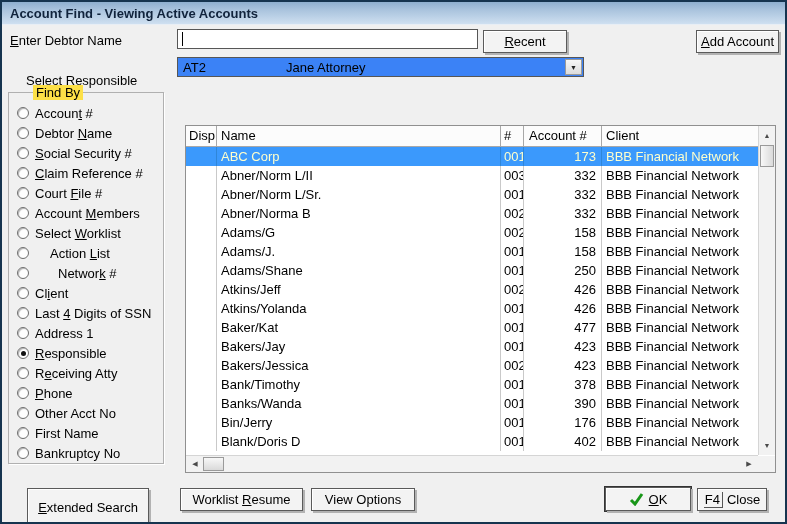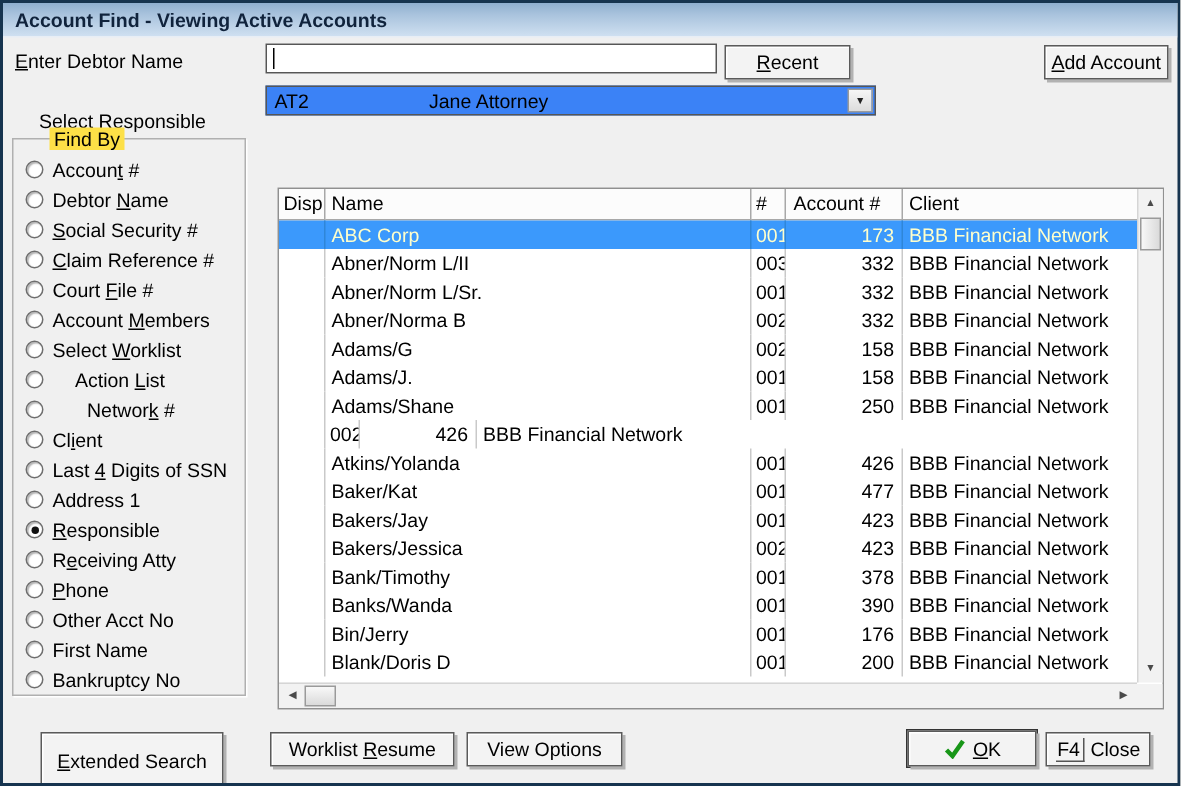--- a/index.html
+++ b/index.html
@@ -274,20 +274,21 @@
   </div>
         <div class="trow">
     <div class="td c-disp"></div>
     <div class="td c-name">Adams/Shane</div>
     <div class="td c-num">001</div>
     <div class="td c-acct">250</div>
     <div class="td c-client">BBB Financial Network</div>
   </div>
         <div class="trow">
     <div class="td c-disp"></div>
+    <div class="td c-name">Atkins/Jeff</div>
     <div class="td c-num">002</div>
     <div class="td c-acct">426</div>
     <div class="td c-client">BBB Financial Network</div>
   </div>
         <div class="trow">
     <div class="td c-disp"></div>
     <div class="td c-name">Atkins/Yolanda</div>
     <div class="td c-num">001</div>
     <div class="td c-acct">426</div>
     <div class="td c-client">BBB Financial Network</div>
@@ -331,21 +332,21 @@
     <div class="td c-disp"></div>
     <div class="td c-name">Bin/Jerry</div>
     <div class="td c-num">001</div>
     <div class="td c-acct">176</div>
     <div class="td c-client">BBB Financial Network</div>
   </div>
         <div class="trow">
     <div class="td c-disp"></div>
     <div class="td c-name">Blank/Doris D</div>
     <div class="td c-num">001</div>
-    <div class="td c-acct">200</div>
+    <div class="td c-acct">402</div>
     <div class="td c-client">BBB Financial Network</div>
   </div>
       </div>
 
     <div class="vscroll">
       <div class="arr up">▲</div>
       <div class="vthumb"></div>
       <div class="arr down">▼</div>
     </div>
     <div class="hscroll">

